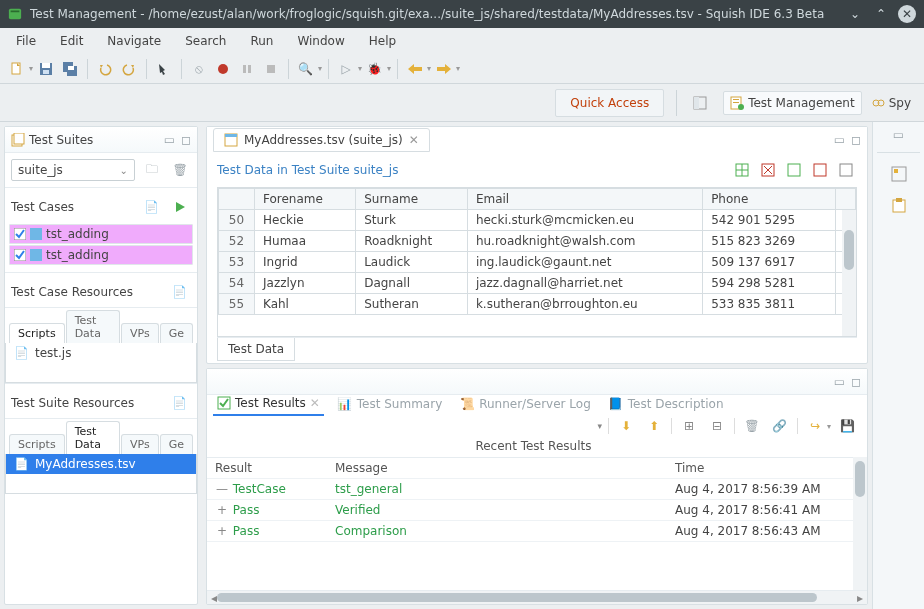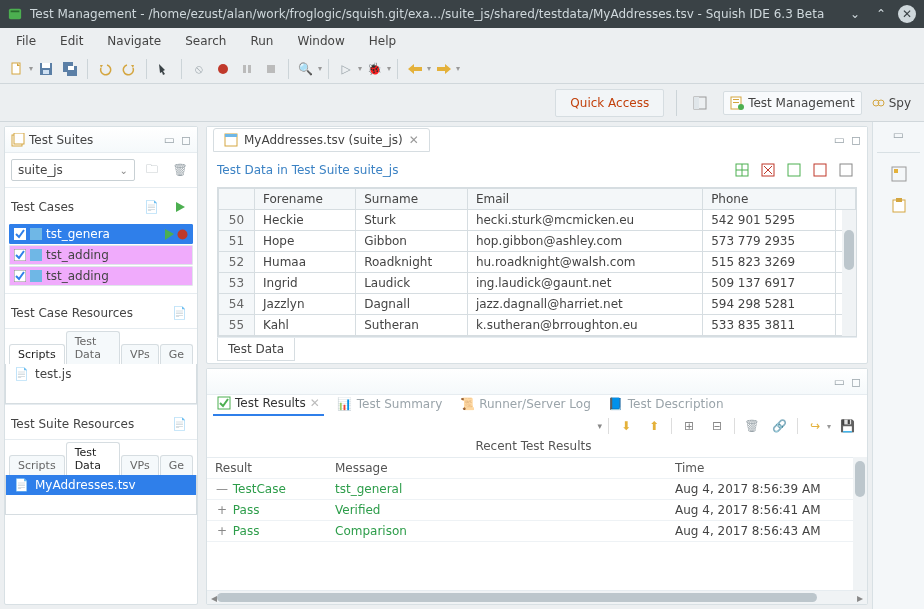--- a/index.html
+++ b/index.html
@@ -258,46 +258,20 @@
           <span style="margin-left:auto;display:flex;gap:6px">
             <span class="tool-btn muted">📄</span>
             <span class="tool-btn">
                 <svg width="12" height="12">
                   <path d="M2 1 L11 6 L2 11 Z" fill="#4caf50"></path>
                 </svg>
               </span>
           </span>
         </div>
         <div class="tree">
-          <div class="tree-item sel">
-            <span>
-                <svg width="12" height="12">
-                  <rect x="0" y="0" width="12" height="12" fill="#fff" stroke="#fff"></rect>
-                  <path d="M2 6 L5 9 L10 2" stroke="#2f7fea" fill="none" stroke-width="2"></path>
-                </svg>
-              </span>
-            <span>
-                <svg width="12" height="12">
-                  <rect width="12" height="12" fill="#6fb7e6"></rect>
-                </svg>
-              </span>
-            <span>tst_genera</span>
-            <span style="margin-left:auto;display:flex;gap:2px">
-              <span>
-                  <svg width="11" height="11">
-                    <path d="M1 0 L10 5 L1 11 Z" fill="#4caf50"></path>
-                  </svg>
-                </span>
-              <span>
-                  <svg width="11" height="11">
-                    <circle cx="5.5" cy="5.5" r="5" fill="#c0392b"></circle>
-                  </svg>
-                </span>
-            </span>
-          </div>
           <div class="tree-item">
             <span>
                 <svg width="12" height="12">
                   <rect x="0" y="0" width="12" height="12" fill="#fff" stroke="#888"></rect>
                   <path d="M2 6 L5 9 L10 2" stroke="#2f7fea" fill="none" stroke-width="2"></path>
                 </svg>
               </span>
             <span>
                 <svg width="12" height="12">
                   <rect width="12" height="12" fill="#6fb7e6"></rect>
@@ -421,28 +395,20 @@
                   <th style="width:20px"></th>
                 </tr>
               </thead>
               <tbody id="grid-body">
                   <tr>
                     <td class="rownum">50</td>
     <td>Heckie</td>
     <td>Sturk</td>
     <td>hecki.sturk@mcmicken.eu</td>
     <td>542 901 5295</td>
-    <td></td>
-                  </tr>
-                  <tr>
-                    <td class="rownum">51</td>
-    <td>Hope</td>
-    <td>Gibbon</td>
-    <td>hop.gibbon@ashley.com</td>
-    <td>573 779 2935</td>
     <td></td>
                   </tr>
                   <tr>
                     <td class="rownum">52</td>
     <td>Humaa</td>
     <td>Roadknight</td>
     <td>hu.roadknight@walsh.com</td>
     <td>515 823 3269</td>
     <td></td>
                   </tr>

